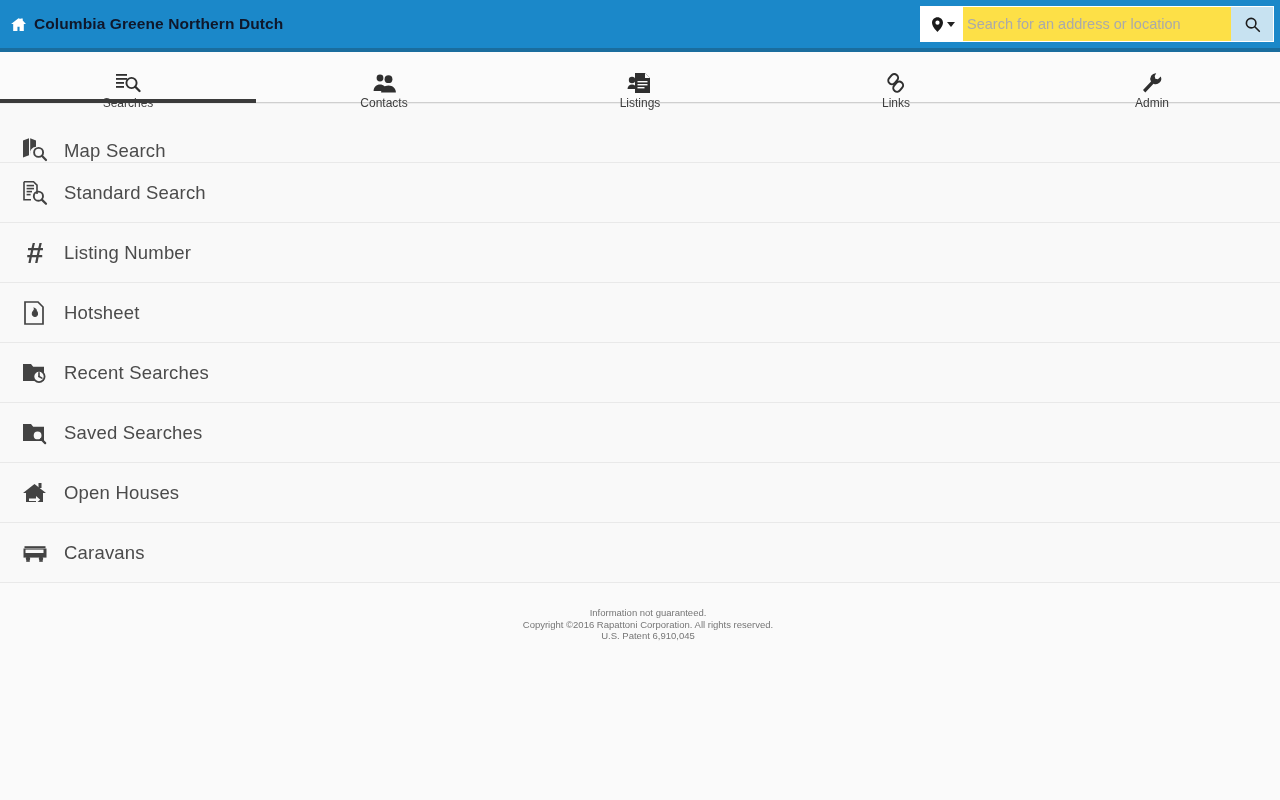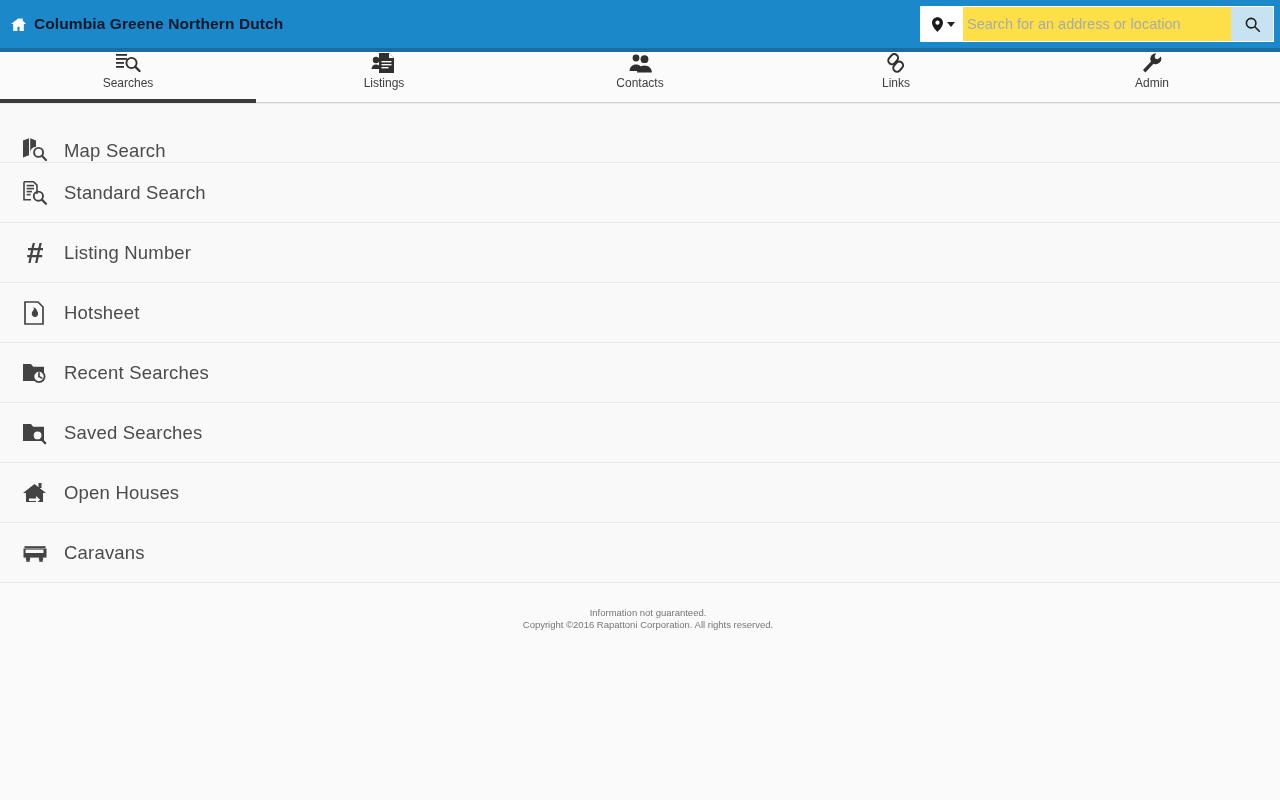--- a/index.html
+++ b/index.html
@@ -90,21 +90,21 @@
     background: #fbfbfb;
     border-bottom: 1px solid #cfcfcf;
   }
   .tab {
     flex: 1;
     position: relative;
     display: flex;
     flex-direction: column;
     align-items: center;
     justify-content: flex-start;
-    padding-top: 0;
+    padding-top: 20px;
     cursor: pointer;
   }
   .tab .tab-ico { display: block; height: 22px; }
   .tab .tab-label {
     margin-top: 2px;
     font-size: 12px;
     color: #3e3e3e;
     font-family: "Liberation Sans", sans-serif;
   }
   .tab.active::after {
@@ -209,42 +209,42 @@
         <circle cx="16.5" cy="11" r="5.1" fill="none" stroke="#2f2f2f" stroke-width="1.9"></circle>
         <line x1="20.3" y1="14.8" x2="24.5" y2="19" stroke="#2f2f2f" stroke-width="2.3" stroke-linecap="round"></line>
       </svg>
     </span>
     <span class="tab-label">Searches</span>
   </div>
 
   <div class="tab">
     <span class="tab-ico">
       <svg class="tab-ico" viewBox="0 0 26 22" fill="#2f2f2f">
+        <circle cx="9" cy="6" r="3.4"></circle>
+          <path d="M2.6 19c0-3.9 2.9-6.4 6.4-6.4s6.4 2.5 6.4 6.4z"></path>
+        <circle cx="17.5" cy="7.2" r="3.9"></circle>
+          <path d="M10.1 20.5c0-4.2 3.3-7 7.4-7s7.4 2.8 7.4 7z"></path>
+      </svg>
+    </span>
+    <span class="tab-label">Contacts</span>
+  </div>
+
+  <div class="tab">
+    <span class="tab-ico">
+      <svg class="tab-ico" viewBox="0 0 26 22" fill="#2f2f2f">
         <path d="M8 1h10l5 5v15H8z"></path>
           <path d="M18 1v5h5z" fill="#fbfbfb"></path>
         <rect x="10.5" y="9" width="10" height="1.4" fill="#fbfbfb"></rect>
         <rect x="10.5" y="12" width="10" height="1.4" fill="#fbfbfb"></rect>
         <rect x="10.5" y="15" width="7" height="1.4" fill="#fbfbfb"></rect>
         <circle cx="5" cy="8" r="3.2"></circle>
           <path d="M0.5 17c0-2.8 2-4.6 4.5-4.6s4.5 1.8 4.5 4.6z"></path>
       </svg>
     </span>
     <span class="tab-label">Listings</span>
-  </div>
-
-  <div class="tab">
-    <span class="tab-ico">
-      <svg class="tab-ico" viewBox="0 0 26 22" fill="#2f2f2f">
-        <circle cx="9" cy="6" r="3.4"></circle>
-          <path d="M2.6 19c0-3.9 2.9-6.4 6.4-6.4s6.4 2.5 6.4 6.4z"></path>
-        <circle cx="17.5" cy="7.2" r="3.9"></circle>
-          <path d="M10.1 20.5c0-4.2 3.3-7 7.4-7s7.4 2.8 7.4 7z"></path>
-      </svg>
-    </span>
-    <span class="tab-label">Contacts</span>
   </div>
 
   <div class="tab">
     <span class="tab-ico">
       <svg class="tab-ico" viewBox="0 0 26 22" fill="none" stroke="#2f2f2f" stroke-width="2">
         <rect x="6.5" y="1.5" width="7.5" height="11" rx="3.7" transform="rotate(40 10 7)"></rect>
         <rect x="11.5" y="9" width="7.5" height="11" rx="3.7" transform="rotate(40 15 14.5)"></rect>
       </svg>
     </span>
     <span class="tab-label">Links</span>
@@ -354,13 +354,14 @@
           <rect x="17.2" y="17.4" width="3.6" height="1.4"></rect>
       </svg>
     </span>
     <span class="item-label">Caravans</span>
   </div>
 </div>
 
 <div class="footer">
   <div>Information not guaranteed.</div>
   <div>Copyright ©2016 Rapattoni Corporation. All rights reserved.</div>
+  <div>U.S. Patent 6,910,045</div>
 </div>
 
 </body></html>

